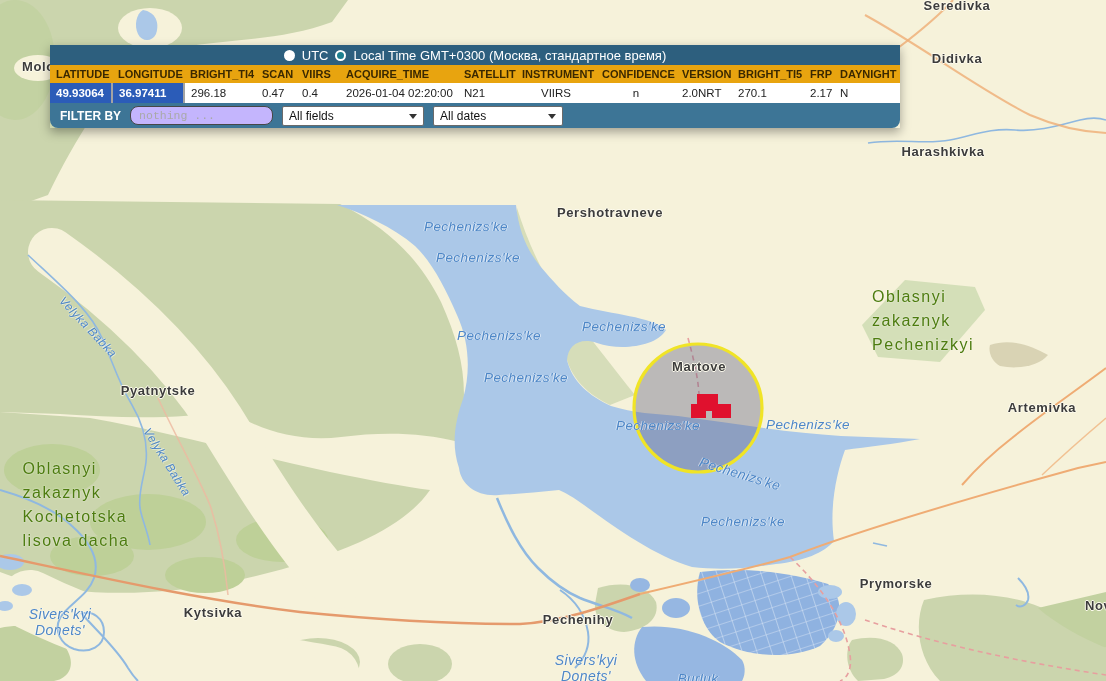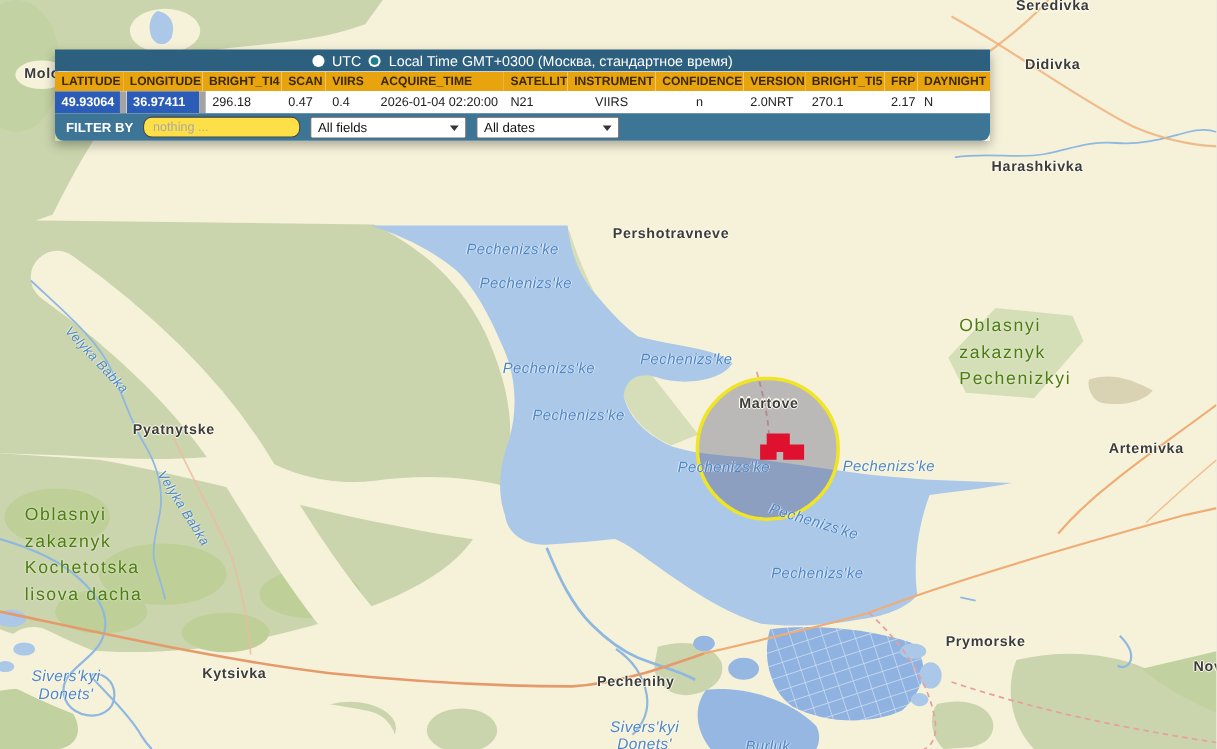--- a/index.html
+++ b/index.html
@@ -34,25 +34,25 @@
             align-items:center;justify-content:center;gap:7px;}
   .radio{display:inline-block;width:11px;height:11px;border-radius:50%;background:#fff;vertical-align:-1px;}
   .radio.checked{background:#fff;position:relative;}
   .radio.checked::after{content:"";position:absolute;left:2px;top:2px;width:7px;height:7px;border-radius:50%;background:#1d7f8f;}
   .fire-table{border-collapse:collapse;width:850px;table-layout:fixed;font-size:11.5px;background:#fff;}
   .fire-table th{background:#e8a40f;color:#3a2800;font-size:11px;font-weight:bold;text-align:left;
                  padding:3px 0 3px 6px;white-space:nowrap;overflow:hidden;margin-top:40px;}
   .fire-table td{padding:4px 0 4px 6px;color:#222;white-space:nowrap;overflow:hidden;border:0;}
   .fire-table tr.odd td{background:#f5f5fa;}
   .fire-table td.ctr{text-align:center;padding-left:0;}
-  .fire-table td.sel{background:#2b5cb8;color:#fff;font-weight:bold;border-right:6px solid #a3a3a3;}
+  .fire-table td.sel{background:#2b5cb8;color:#fff;font-weight:bold;border-right:2px solid #a3a3a3;}
   .filter-bar{height:25px;background:#3d7596;border-radius:0 0 8px 8px;display:flex;align-items:center;
               padding:0 10px;gap:9px;color:#fff;font-size:12px;font-weight:bold;}
   .filter-input{width:125px;height:15px;border:1.5px solid #474747;border-radius:8px;font-size:11.5px;
-                padding:1px 8px;font-family:Liberation Sans, sans-serif;color:#333;background:#fde047;}
+                padding:1px 8px;font-family:Liberation Mono, monospace;color:#333;background:#c4b5fd;}
   .filter-input::placeholder{color:#a9a9a9;}
   .flt-select{height:20px;background:#fff;border:1px solid #6a6a6a;font-size:12px;color:#111;
               font-family:"Liberation Sans",sans-serif;-webkit-appearance:none;appearance:none;
               padding:0 20px 0 6px;border-radius:2px;}
   .w122{width:142px;} .w130{width:130px;}
 </style>
 </head>
 <body>
 
 <div class="stage">

